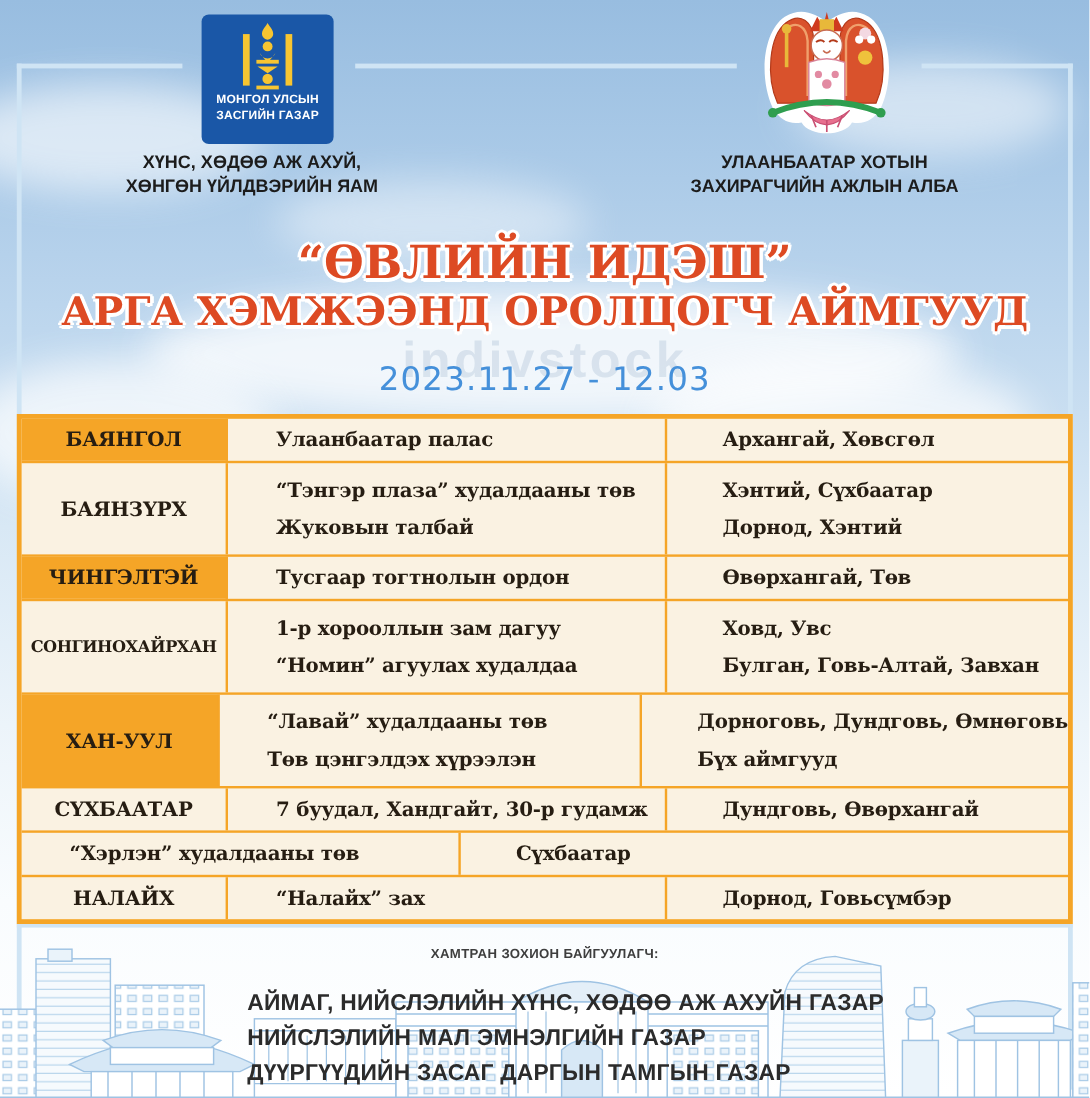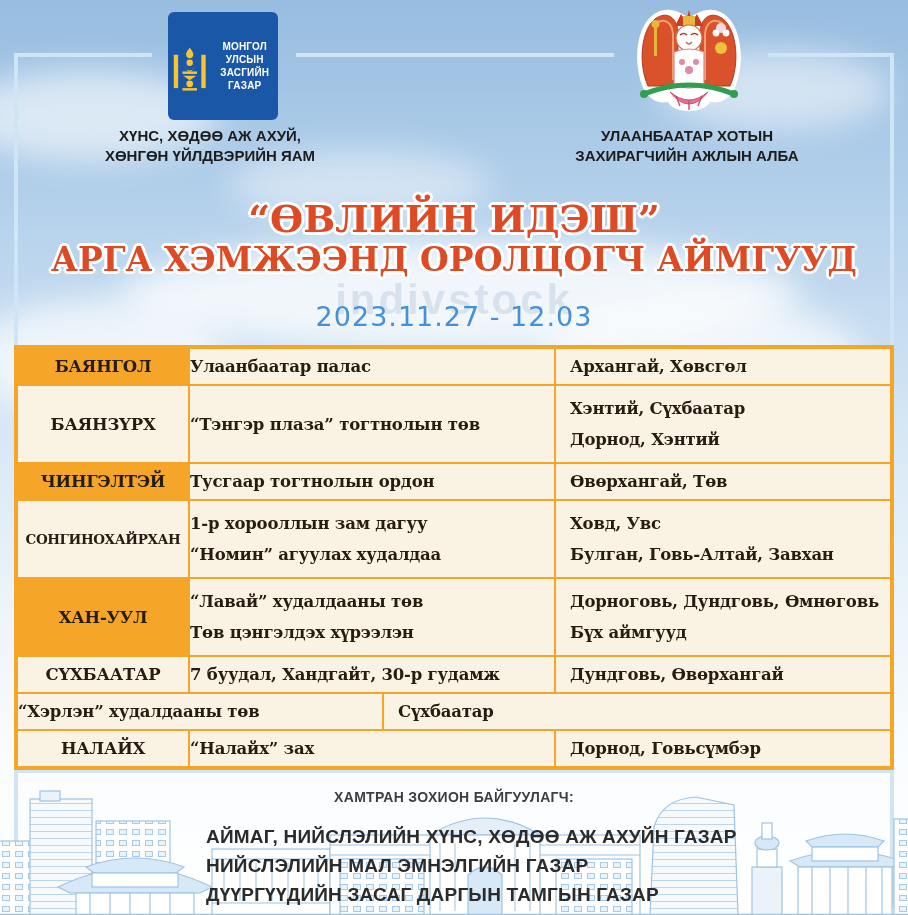--- a/index.html
+++ b/index.html
@@ -17,21 +17,21 @@
   
   .frame-line{position:absolute;background:var(--frame-blue);z-index:1;}
   .f-top-l{left:14px;top:53px;width:138px;height:4px;}
   .f-top-m{left:296px;top:53px;width:318px;height:4px;}
   .f-top-r{left:768px;top:53px;width:126px;height:4px;}
   .f-left{left:14px;top:53px;width:4px;height:855px;}
   .f-right{left:890px;top:53px;width:4px;height:855px;}
   .f-bottom{left:14px;top:770px;width:880px;height:3px;}
   
   .gov-logo{position:absolute;left:168px;top:12px;width:110px;height:108px;background:#1a57a7;border-radius:6px;z-index:3;
-    display:flex;align-items:center;justify-content:flex-start;}
+    display:flex;flex-direction:column;align-items:center;justify-content:flex-start;}
   .gov-logo svg{margin-top:7px;}
   .gov-text{color:#fff;font-size:10px;font-weight:700;text-align:center;line-height:1.3;letter-spacing:.2px;}
   .emblem{position:absolute;left:633px;top:4px;width:112px;height:112px;z-index:3;}
   .caption{position:absolute;z-index:3;text-align:center;color:#1c1c1c;font-weight:700;font-size:15px;line-height:1.35;}
   .caption-left{left:80px;top:126px;width:260px;}
   .caption-right{left:552px;top:126px;width:270px;font-size:15px;}
   
   .title{position:absolute;left:0;width:908px;text-align:center;z-index:3;color:var(--title-red);
     font-family:"DejaVu Serif",serif;font-weight:800;letter-spacing:0;
     text-shadow:-2px -2px 0 #fff,2px -2px 0 #fff,-2px 2px 0 #fff,2px 2px 0 #fff,0 -3px 0 #fff,0 3px 0 #fff,-3px 0 0 #fff,3px 0 0 #fff;}
@@ -47,26 +47,26 @@
   .t-row{display:flex;}
   .t-row + .t-row{border-top:2px solid var(--accent-orange);}
   .t-row.single{height:35px;}
   .t-row.double{height:76px;}
   .t-cell{box-sizing:border-box;display:flex;flex-direction:column;justify-content:space-evenly;
     font-family:"DejaVu Serif",serif;font-weight:700;color:var(--table-text);}
   .t-label{width:172px;border-right:2px solid var(--accent-orange);align-items:center;text-align:center;
     font-size:16.5px;letter-spacing:-.2px;}
   .t-label.hl{background:var(--accent-orange);}
   .t-label.sm{font-size:13.5px;letter-spacing:-.4px;}
-  .t-loc{width:366px;border-right:2px solid var(--accent-orange);font-size:16.5px;letter-spacing:-.2px;}
-  .t-aimag{flex:1;padding-left:14px;font-size:16.5px;letter-spacing:-.2px;}
+  .t-loc{width:366px;border-right:2px solid var(--accent-orange);padding-left:40px;font-size:16.5px;letter-spacing:-.2px;}
+  .t-aimag{flex:1;padding-left:46px;font-size:16.5px;letter-spacing:-.2px;}
   .line{white-space:nowrap;}
   
   .footer-heading{position:absolute;top:789px;left:0;width:908px;text-align:center;z-index:4;
-    font-size:14px;font-weight:600;color:#3e3e3e;letter-spacing:.3px;}
+    font-size:11px;font-weight:600;color:#3e3e3e;letter-spacing:.3px;}
   .organizers{position:absolute;top:822px;left:206px;width:540px;z-index:4;}
   .organizers .org-line{font-size:19px;font-weight:600;color:#2b2b2b;line-height:29px;letter-spacing:.2px;white-space:nowrap;}
   
   .skyline{position:absolute;left:0;bottom:0;width:908px;height:132px;z-index:2;}
 </style>
 </head>
 <body>
 
 <div class="poster">
 
@@ -220,21 +220,22 @@
         <div class="t-cell t-loc">
           <div class="line">Улаанбаатар палас</div>
         </div>
         <div class="t-cell t-aimag">
           <div class="line">Архангай, Хөвсгөл</div>
         </div>
       </div>
       <div class="t-row double">
         <div class="t-cell t-label">БАЯНЗҮРХ</div>
         <div class="t-cell t-loc">
-          <div class="line">“Тэнгэр плаза” тогтнолын төв</div>
+          <div class="line">“Тэнгэр плаза” худалдааны төв</div>
+          <div class="line">Жуковын талбай</div>
         </div>
         <div class="t-cell t-aimag">
           <div class="line">Хэнтий, Сүхбаатар</div>
           <div class="line">Дорнод, Хэнтий</div>
         </div>
       </div>
       <div class="t-row single">
         <div class="t-cell t-label hl">ЧИНГЭЛТЭЙ</div>
         <div class="t-cell t-loc">
           <div class="line">Тусгаар тогтнолын ордон</div>

